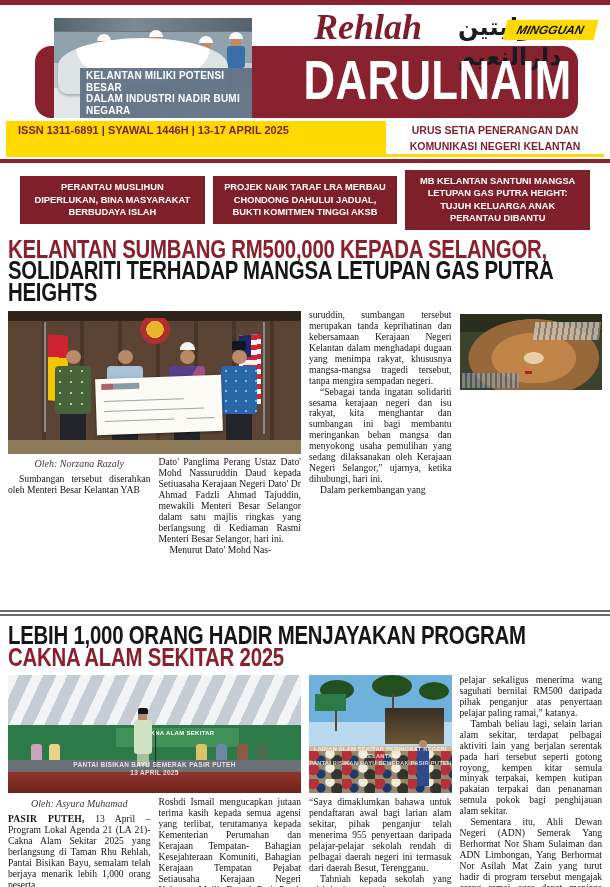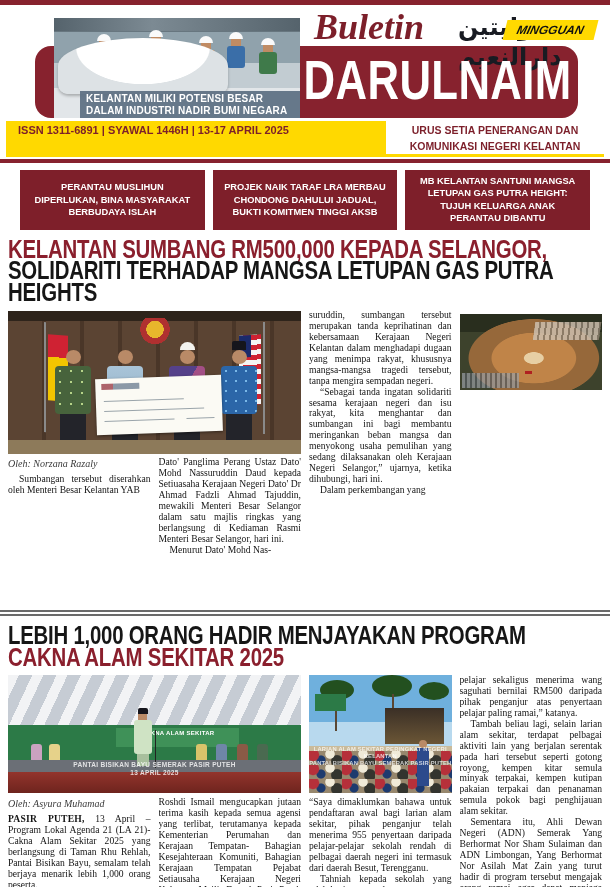--- a/index.html
+++ b/index.html
@@ -10,52 +10,52 @@
   .topline{height:5px;background:#87222E;}
   
   .masthead{position:relative;height:112px;margin-top:3px;}
   .mh-banner{position:absolute;left:35px;right:32px;top:38px;bottom:2px;background:#87222E;border-radius:16px;}
   .mh-title{position:absolute;right:38px;top:44px;color:#fff;font:bold 56px/56px "Liberation Sans",sans-serif;
     transform:scaleX(0.78);transform-origin:right center;letter-spacing:0.5px;z-index:3;white-space:nowrap;}
   .mh-buletin{position:absolute;left:314px;top:0px;color:#7c1f2a;font:italic bold 36px/38px "Liberation Serif",serif;z-index:3;}
   .mh-arabic{position:absolute;left:458px;top:4px;color:#181b22;font:bold 24px/30px "DejaVu Sans",sans-serif;z-index:3;}
   .mh-badge{position:absolute;right:14px;top:12px;background:#FFD900;color:#111;
     font:italic bold 12px/14px "Liberation Sans",sans-serif;padding:3px 12px;transform:skewX(-14deg);z-index:4;}
-  .mh-photo{position:absolute;left:54px;top:10px;width:246px;height:100px;z-index:5;overflow:hidden;
+  .mh-photo{position:absolute;left:54px;top:10px;width:198px;height:100px;z-index:5;overflow:hidden;
     background:linear-gradient(180deg,#67767f 0 14%,#90a2ac 14% 45%,#c2ccd2 45% 70%,#e2e6e9 70%);}
   .mh-machine{position:absolute;left:0;top:0;width:100%;height:13px;background:linear-gradient(90deg,#55636c,#7c8a93 40%,#55636c);}
   .vat{position:absolute;left:4px;bottom:24px;width:170px;height:56px;border-radius:50% 50% 10px 10px;
     background:radial-gradient(ellipse at 50% 18%,#ffffff 0 55%,#dde2e5 56% 100%);box-shadow:0 2px 3px rgba(0,0,0,.25);}
   .mfig{position:absolute;width:20px;}
   .mfig .mhat{width:14px;height:7px;margin:0 auto;border-radius:7px 7px 0 0;background:#fafafa;}
   .mfig .mface{width:10px;height:7px;margin:0 auto;background:#c08b63;}
   .mfig .mbody{width:18px;height:22px;margin:0 auto;border-radius:3px;}
   .mh-caption{position:absolute;left:26px;right:0;bottom:0;background:rgba(93,111,130,.93);color:#fff;
     font:bold 10px/11.5px "Liberation Sans",sans-serif;padding:2px 6px;z-index:6;letter-spacing:.2px;}
   
   .infobar{display:flex;margin:1px 6px 0;font-family:"Liberation Sans",sans-serif;font-weight:bold;}
   .issn{flex:0 0 368px;background:#FFD900;color:#7c1f2a;font-size:11px;line-height:17px;padding:1px 0 1px 12px;}
   .org{flex:1;color:#7c1f2a;font-size:10.5px;line-height:16px;text-align:center;border-bottom:3px solid #FFD900;padding-top:1px;}
   .midline{height:4px;background:#87222E;margin-top:2px;}
   
-  .highlights{display:flex;gap:8px;margin:7px 20px 0;}
+  .highlights{display:flex;gap:8px;margin:7px 20px 0;align-items:center;}
   .hl{flex:1;background:#7e1f2a;color:#fff;text-align:center;
     font:bold 9.3px/1.34 "Liberation Sans",sans-serif;padding:5px 9px;display:flex;align-items:center;justify-content:center;}
   
   .headline{margin:9px 8px 0;font-family:"Liberation Sans",sans-serif;font-weight:bold;}
   .hl-line{display:block;white-space:nowrap;font-size:25.5px;line-height:21.5px;letter-spacing:-0.3px;
     transform:scaleX(0.8);transform-origin:0 50%;color:#161616;}
   .hl-line.red{color:#8A1F2D;}
   
   .article{margin:7px 8px 0;display:grid;grid-template-columns:repeat(4,1fr);column-gap:8px;
     font-size:9.6px;line-height:10.9px;text-align:justify;}
   .a-left{grid-column:1/3;}
   .cols2{display:grid;grid-template-columns:1fr 1fr;column-gap:8px;margin-top:3px;}
   .colBox{overflow:hidden;}
-  .byline{font-style:italic;font-size:10px;color:#3a3a3a;margin:2px 0 4px;text-align:left;}
+  .byline{font-style:italic;font-size:10px;color:#3a3a3a;margin:2px 0 4px;text-align:center;}
   .article p{margin:0;}
   .article p.ind{text-indent:11px;}
   .article b{letter-spacing:.2px;}
   .a1{height:293px;}
   .a2{height:258px;grid-template-rows:auto 1fr;row-gap:4px;}
   
   .divider{margin:7px 0 0;height:2px;border-top:2px solid #6a6a6a;border-bottom:2px solid #6a6a6a;}
   
   .photo{position:relative;overflow:hidden;}
   
@@ -164,21 +164,21 @@
         <div class="mhat"></div>
         <div class="mface"></div>
         <div class="mbody" style="background:#3f7a4a"></div>
       </div>
     <div class="vat"></div>
     <div class="mh-caption">
       <div>KELANTAN MILIKI POTENSI BESAR</div>
       <div>DALAM INDUSTRI NADIR BUMI NEGARA</div>
     </div>
   </div>
-  <div class="mh-buletin">Buletin</div>
+  <div class="mh-buletin">Rehlah</div>
   <div class="mh-arabic">بوليتين دارالنعيم</div>
   <div class="mh-badge">MINGGUAN</div>
   <div class="mh-title">DARULNAIM</div>
 </div>
 
 <div class="infobar">
   <div class="issn">ISSN 1311-6891 | SYAWAL 1446H | 13-17 APRIL 2025</div>
   <div class="org">URUS SETIA PENERANGAN DAN KOMUNIKASI NEGERI KELANTAN</div>
 </div>
 <div class="midline"></div>

